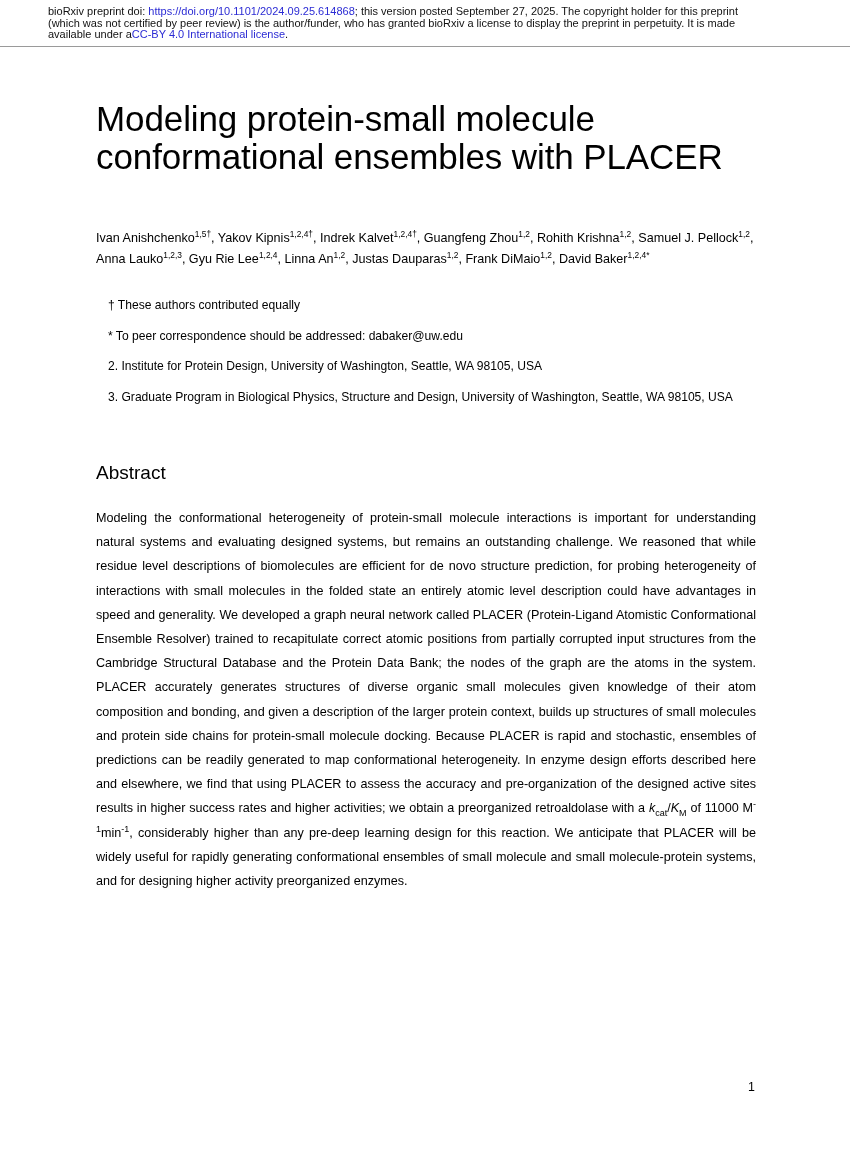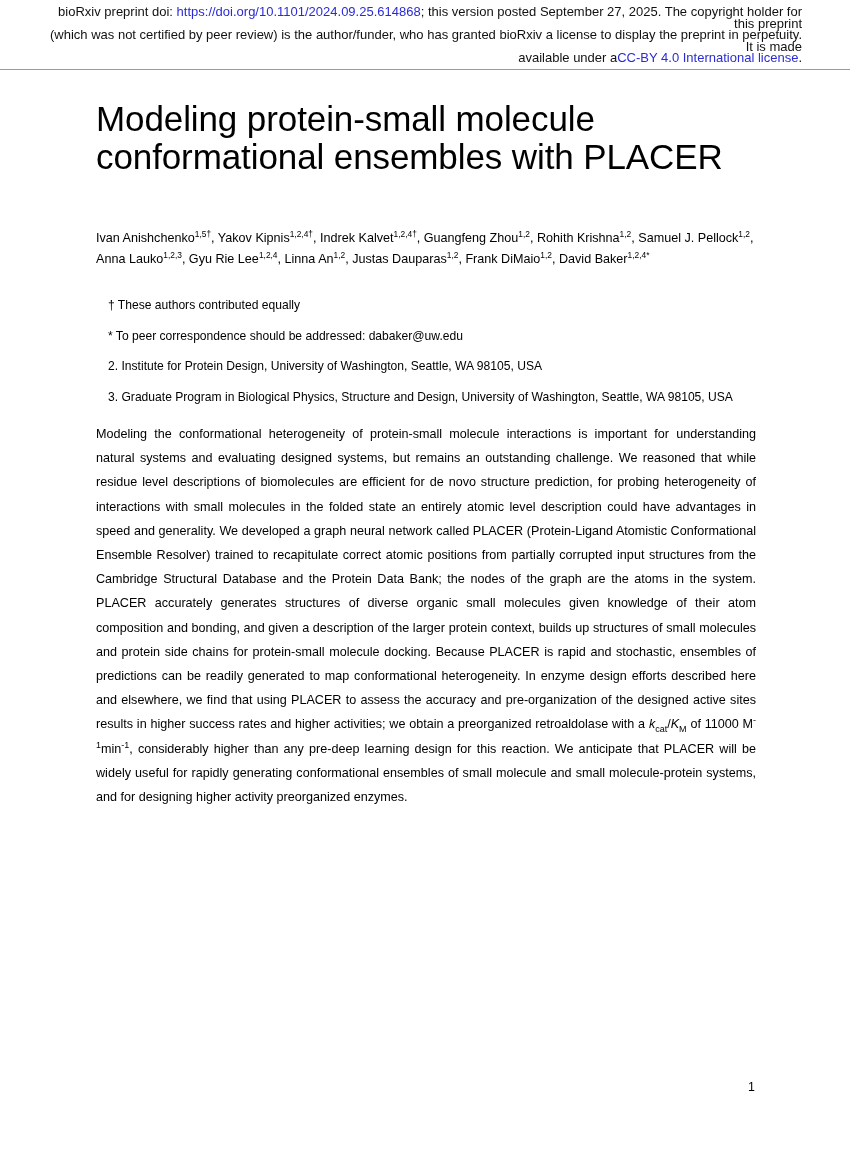--- a/index.html
+++ b/index.html
@@ -17,22 +17,22 @@
   }
 
   
   .banner {
     position: absolute;
     top: 0;
     left: 0;
     width: 850px;
     padding-top: 6px;
     padding-bottom: 5px;
-    text-align: right;
-    font-size: 13px;
+    text-align: left;
+    font-size: 11px;
     line-height: 11.5px;
     color: #111111;
     border-bottom: 1px solid #9a9a9a;
     box-sizing: border-box;
   }
   .banner .line {
     display: block;
     padding: 0 48px;
   }
   .banner a {
@@ -79,21 +79,21 @@
     margin: 12px;
   }
 
   .abstract-heading {
     margin-top: 56px;
     font-size: 19px;
     font-weight: normal;
   }
 
   .abstract-body {
-    margin-top: 16px;
+    margin-top: 22px;
     font-size: 12.6px;
     line-height: 24.2px;
     text-align: justify;
     width: 660px;
   }
 
   .abstract-body i {
     font-style: italic;
   }
   .sub {
@@ -131,20 +131,21 @@
     Ivan Anishchenko<sup>1,5†</sup>, Yakov Kipnis<sup>1,2,4†</sup>, Indrek Kalvet<sup>1,2,4†</sup>, Guangfeng Zhou<sup>1,2</sup>, Rohith Krishna<sup>1,2</sup>, Samuel J. Pellock<sup>1,2</sup>, Anna Lauko<sup>1,2,3</sup>, Gyu Rie Lee<sup>1,2,4</sup>, Linna An<sup>1,2</sup>, Justas Dauparas<sup>1,2</sup>, Frank DiMaio<sup>1,2</sup>, David Baker<sup>1,2,4*</sup>
   </div>
 
   <div class="notes">
     <div>† These authors contributed equally</div>
     <div>* To peer correspondence should be addressed: dabaker@uw.edu</div>
     <div>2. Institute for Protein Design, University of Washington, Seattle, WA 98105, USA</div>
     <div>3. Graduate Program in Biological Physics, Structure and Design, University of Washington, Seattle, WA 98105, USA</div>
   </div>
 
+  <div class="abstract-heading">Abstract</div>
 
   <div class="abstract-body">
     <span>Modeling the conformational heterogeneity of protein-small molecule interactions is important for understanding natural systems and evaluating designed systems, but remains an outstanding challenge. We reasoned that while residue level descriptions of biomolecules are efficient for de novo structure prediction, for probing heterogeneity of interactions with small molecules in the folded state an entirely atomic level description could have advantages in speed and generality. We developed a graph neural network called PLACER (Protein-Ligand Atomistic Conformational Ensemble Resolver) trained to recapitulate correct atomic positions from partially corrupted input structures from the Cambridge Structural Database and the Protein Data Bank; the nodes of the graph are the atoms in the system. PLACER accurately generates structures of diverse organic small molecules given knowledge of their atom composition and bonding, and given a description of the larger protein context, builds up structures of small molecules and protein side chains for protein-small molecule docking. Because PLACER is rapid and stochastic, ensembles of predictions can be readily generated to map conformational heterogeneity. In enzyme design efforts described here and elsewhere, we find that using PLACER to assess the accuracy and pre-organization of the designed active sites results in higher success rates and higher activities; we obtain a preorganized retroaldolase with a </span><i>k</i><span class="sub">cat</span><span>/</span><i>K</i><span class="sub">M</span><span> of 11000 M</span><span class="sup-inline">-1</span><span>min</span><span class="sup-inline">-1</span><span>, considerably higher than any pre-deep learning design for this reaction. We anticipate that PLACER will be widely useful for rapidly generating conformational ensembles of small molecule and small molecule-protein systems, and for designing higher activity preorganized enzymes.</span>
   </div>
 
 </div>
 
 <div class="page-number">1</div>
 
 </body></html>

